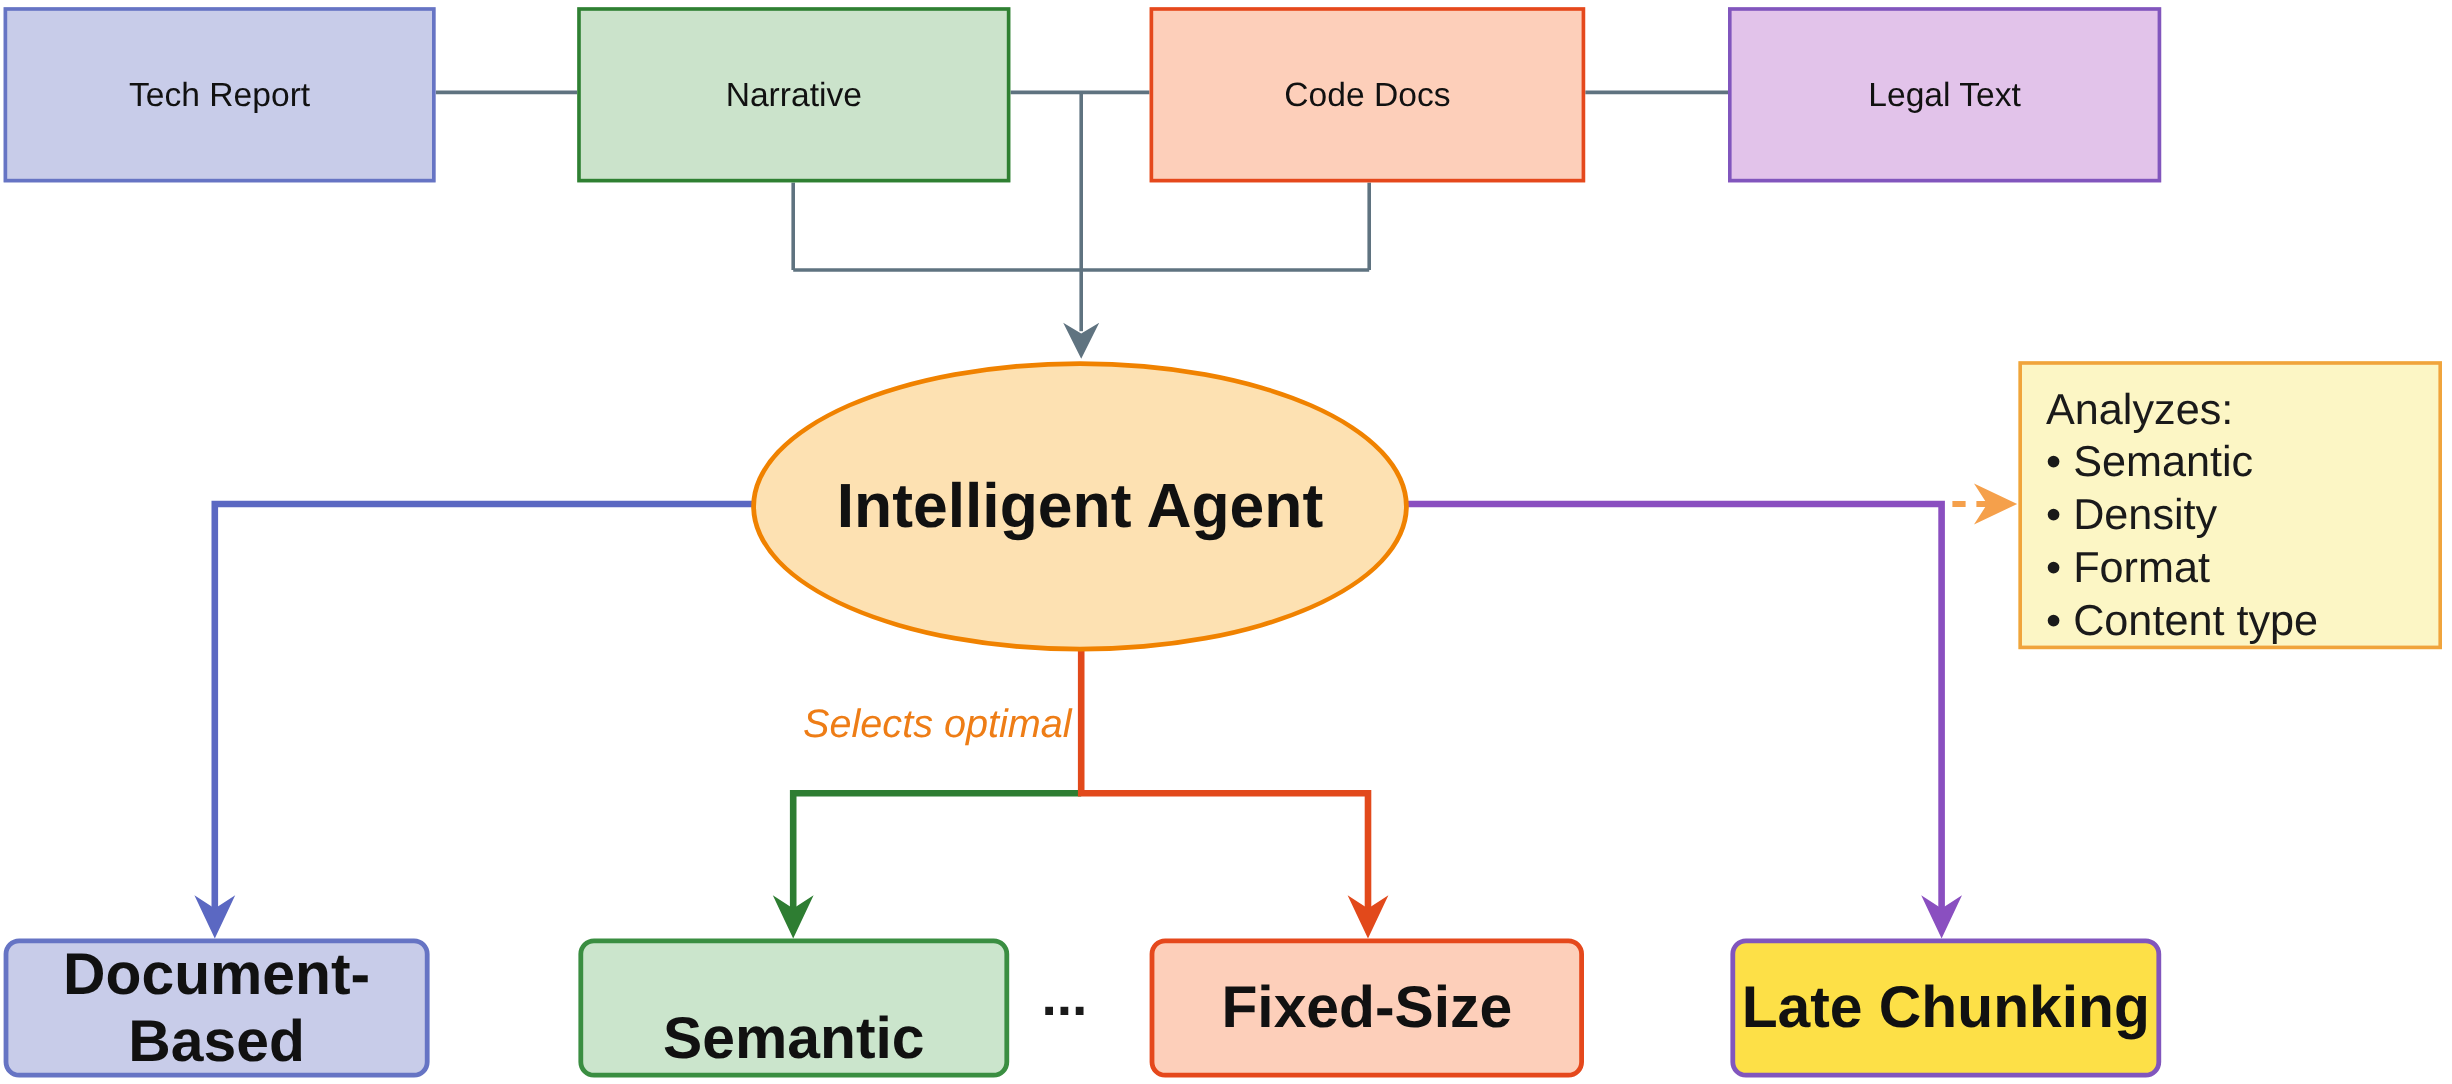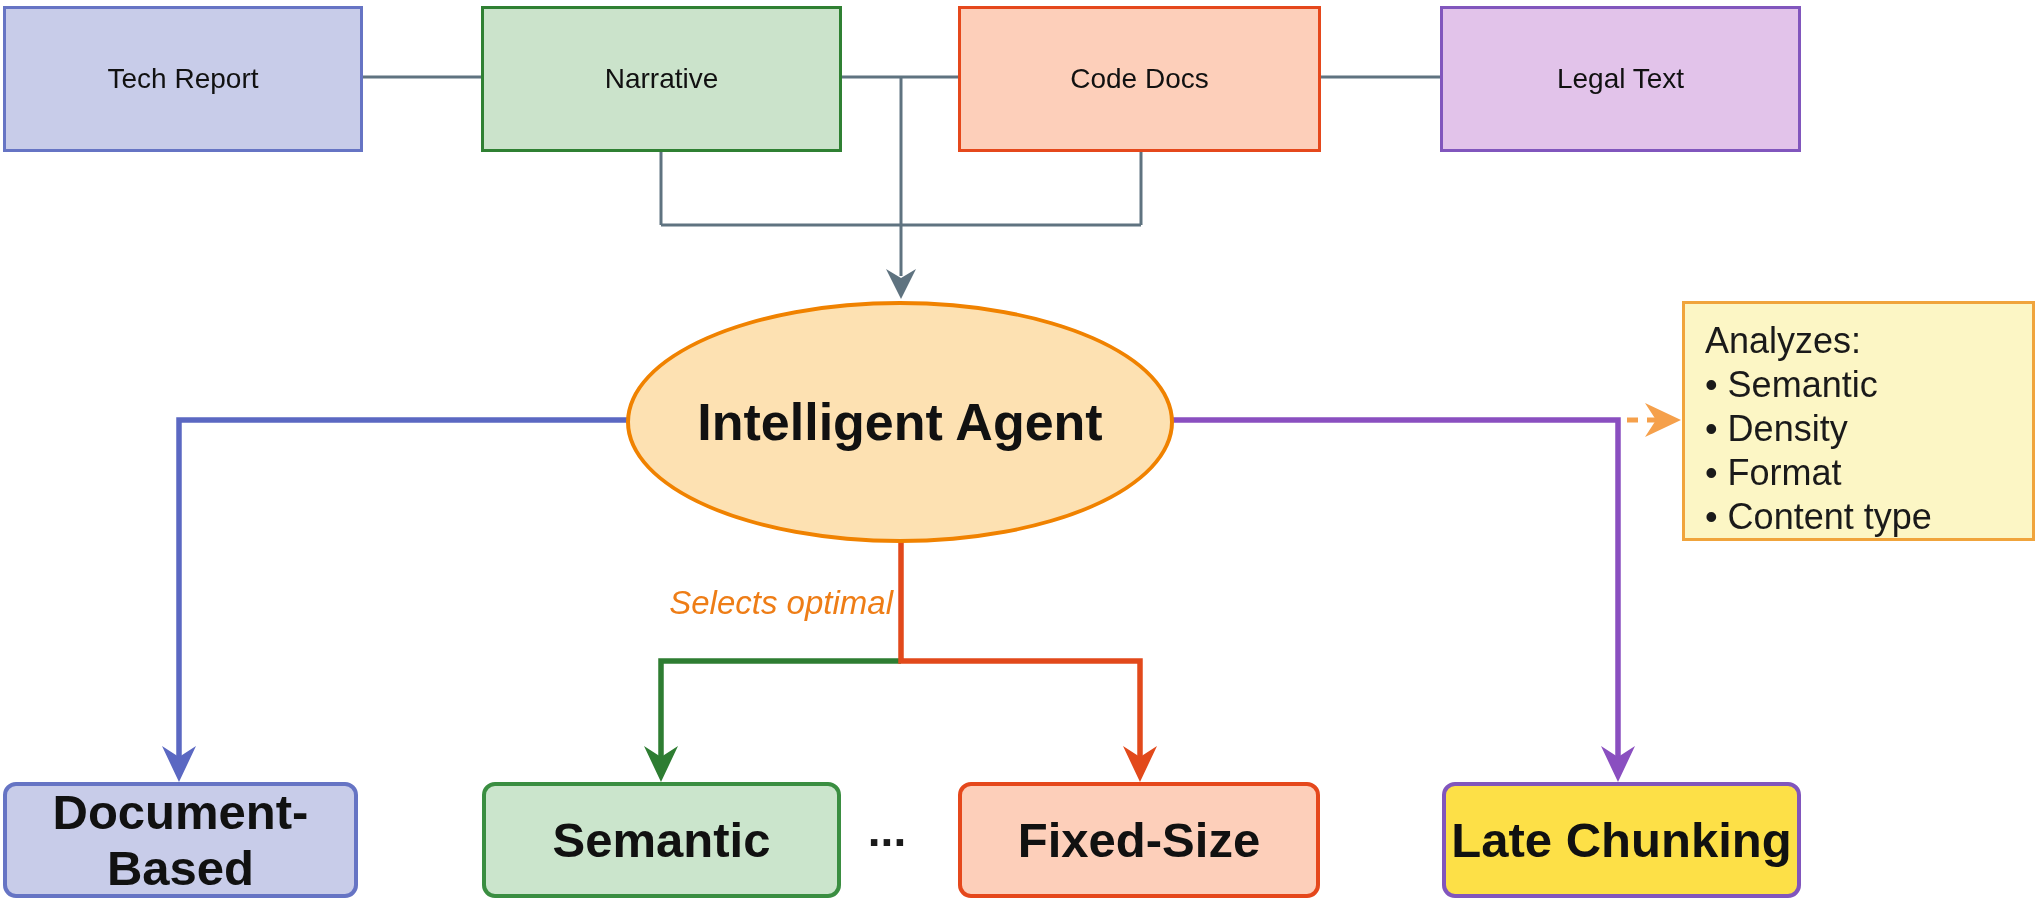--- a/index.html
+++ b/index.html
@@ -106,21 +106,21 @@
     <div>• Density</div>
     <div>• Format</div>
     <div>• Content type</div>
   </div>
 
   <div id="edge-label-left" class="edge-label" style="color: rgb(238, 125, 22);">Selects optimal</div>
 
   <div class="node rounded n-document-based" style="background-color: rgb(200, 204, 233); border-color: rgb(102, 116, 196);">
     <span>Document-Based</span>
   </div>
-  <div class="node rounded n-semantic" style="background-color: rgb(203, 229, 204); border-color: rgb(58, 142, 65);">
+  <div class="node rounded n-semantic" style="background-color: rgb(203, 229, 204); border-color: rgb(58, 142, 65); align-items: flex-end;">
     <span>Semantic</span>
   </div>
   <div id="dots">...</div>
   <div class="node rounded n-fixed-size" style="background-color: rgb(253, 207, 186); border-color: rgb(229, 72, 28);">
     <span>Fixed-Size</span>
   </div>
   <div class="node rounded n-late-chunking" style="background-color: #fde047; border-color: rgb(129, 86, 189);">
     <span>Late Chunking</span>
   </div>
 

